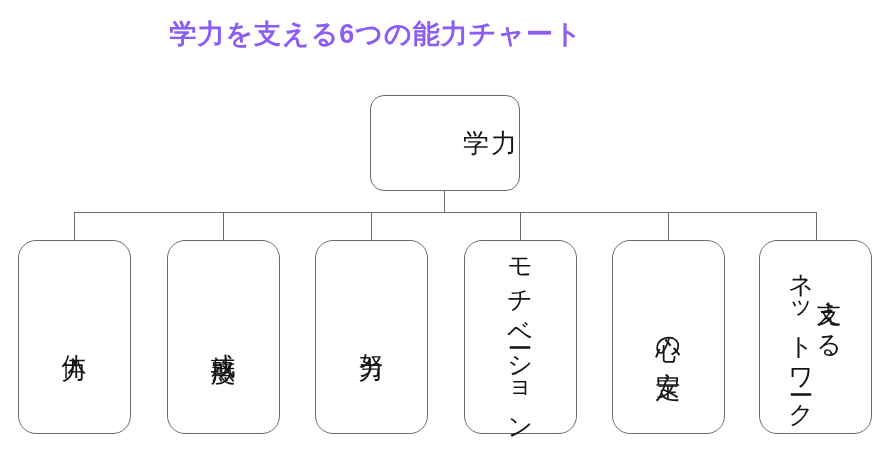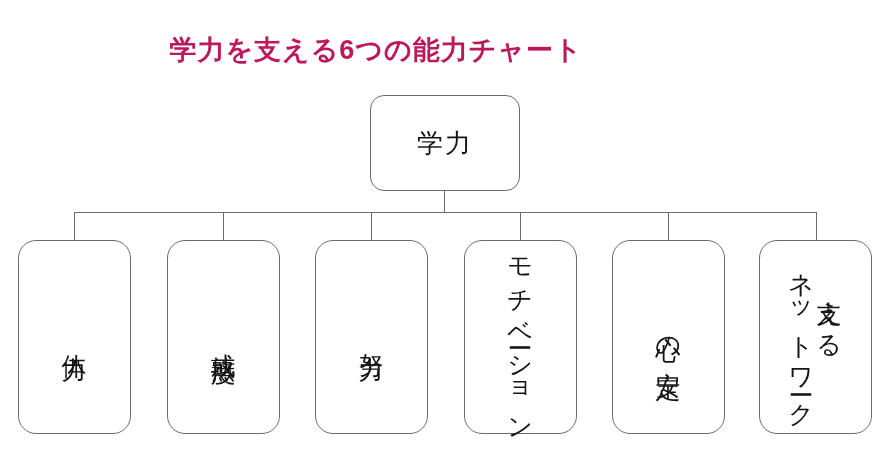--- a/index.html
+++ b/index.html
@@ -22,23 +22,22 @@
   
   #chart-title {
     position: absolute;
     left: 0;
     top: 16px;
     width: 752px;
     text-align: center;
     font-size: 27px;
     font-weight: 700;
     letter-spacing: 1px;
-    color: #be185d;
+    color: #8b5cf6;
     white-space: nowrap;
-    margin-top: 16px;
   }
 
   
   .node {
     position: absolute;
     box-sizing: border-box;
     background: #ffffff;
     border: 1.2px solid #6b6b6b;
     display: flex;
     align-items: center;
@@ -96,21 +95,21 @@
   .conn.v { width: 1.2px; }
   .conn.h { height: 1.2px; }
 </style>
 </head>
 <body>
 
 <div id="canvas">
 
   <div id="chart-title">学力を支える6つの能力チャート</div>
 
-  <div class="node root" style="left:370px; top:95px; width:150px; height:96px;">
+  <div class="node root" style="left:370px; top:95px; width:150px; height:96px;justify-content:flex-end;">
     <span class="node-label-h">学力</span>
   </div>
 
   <div class="conn v" style="left:444px; top:191px; height:22px;"></div>
 
   <div class="conn h" style="left:74px; top:212px; width:743px;"></div>
 
   <div class="conn v" style="left:74px;  top:212px; height:29px;"></div>
   <div class="conn v" style="left:223px; top:212px; height:29px;"></div>
   <div class="conn v" style="left:371px; top:212px; height:29px;"></div>

